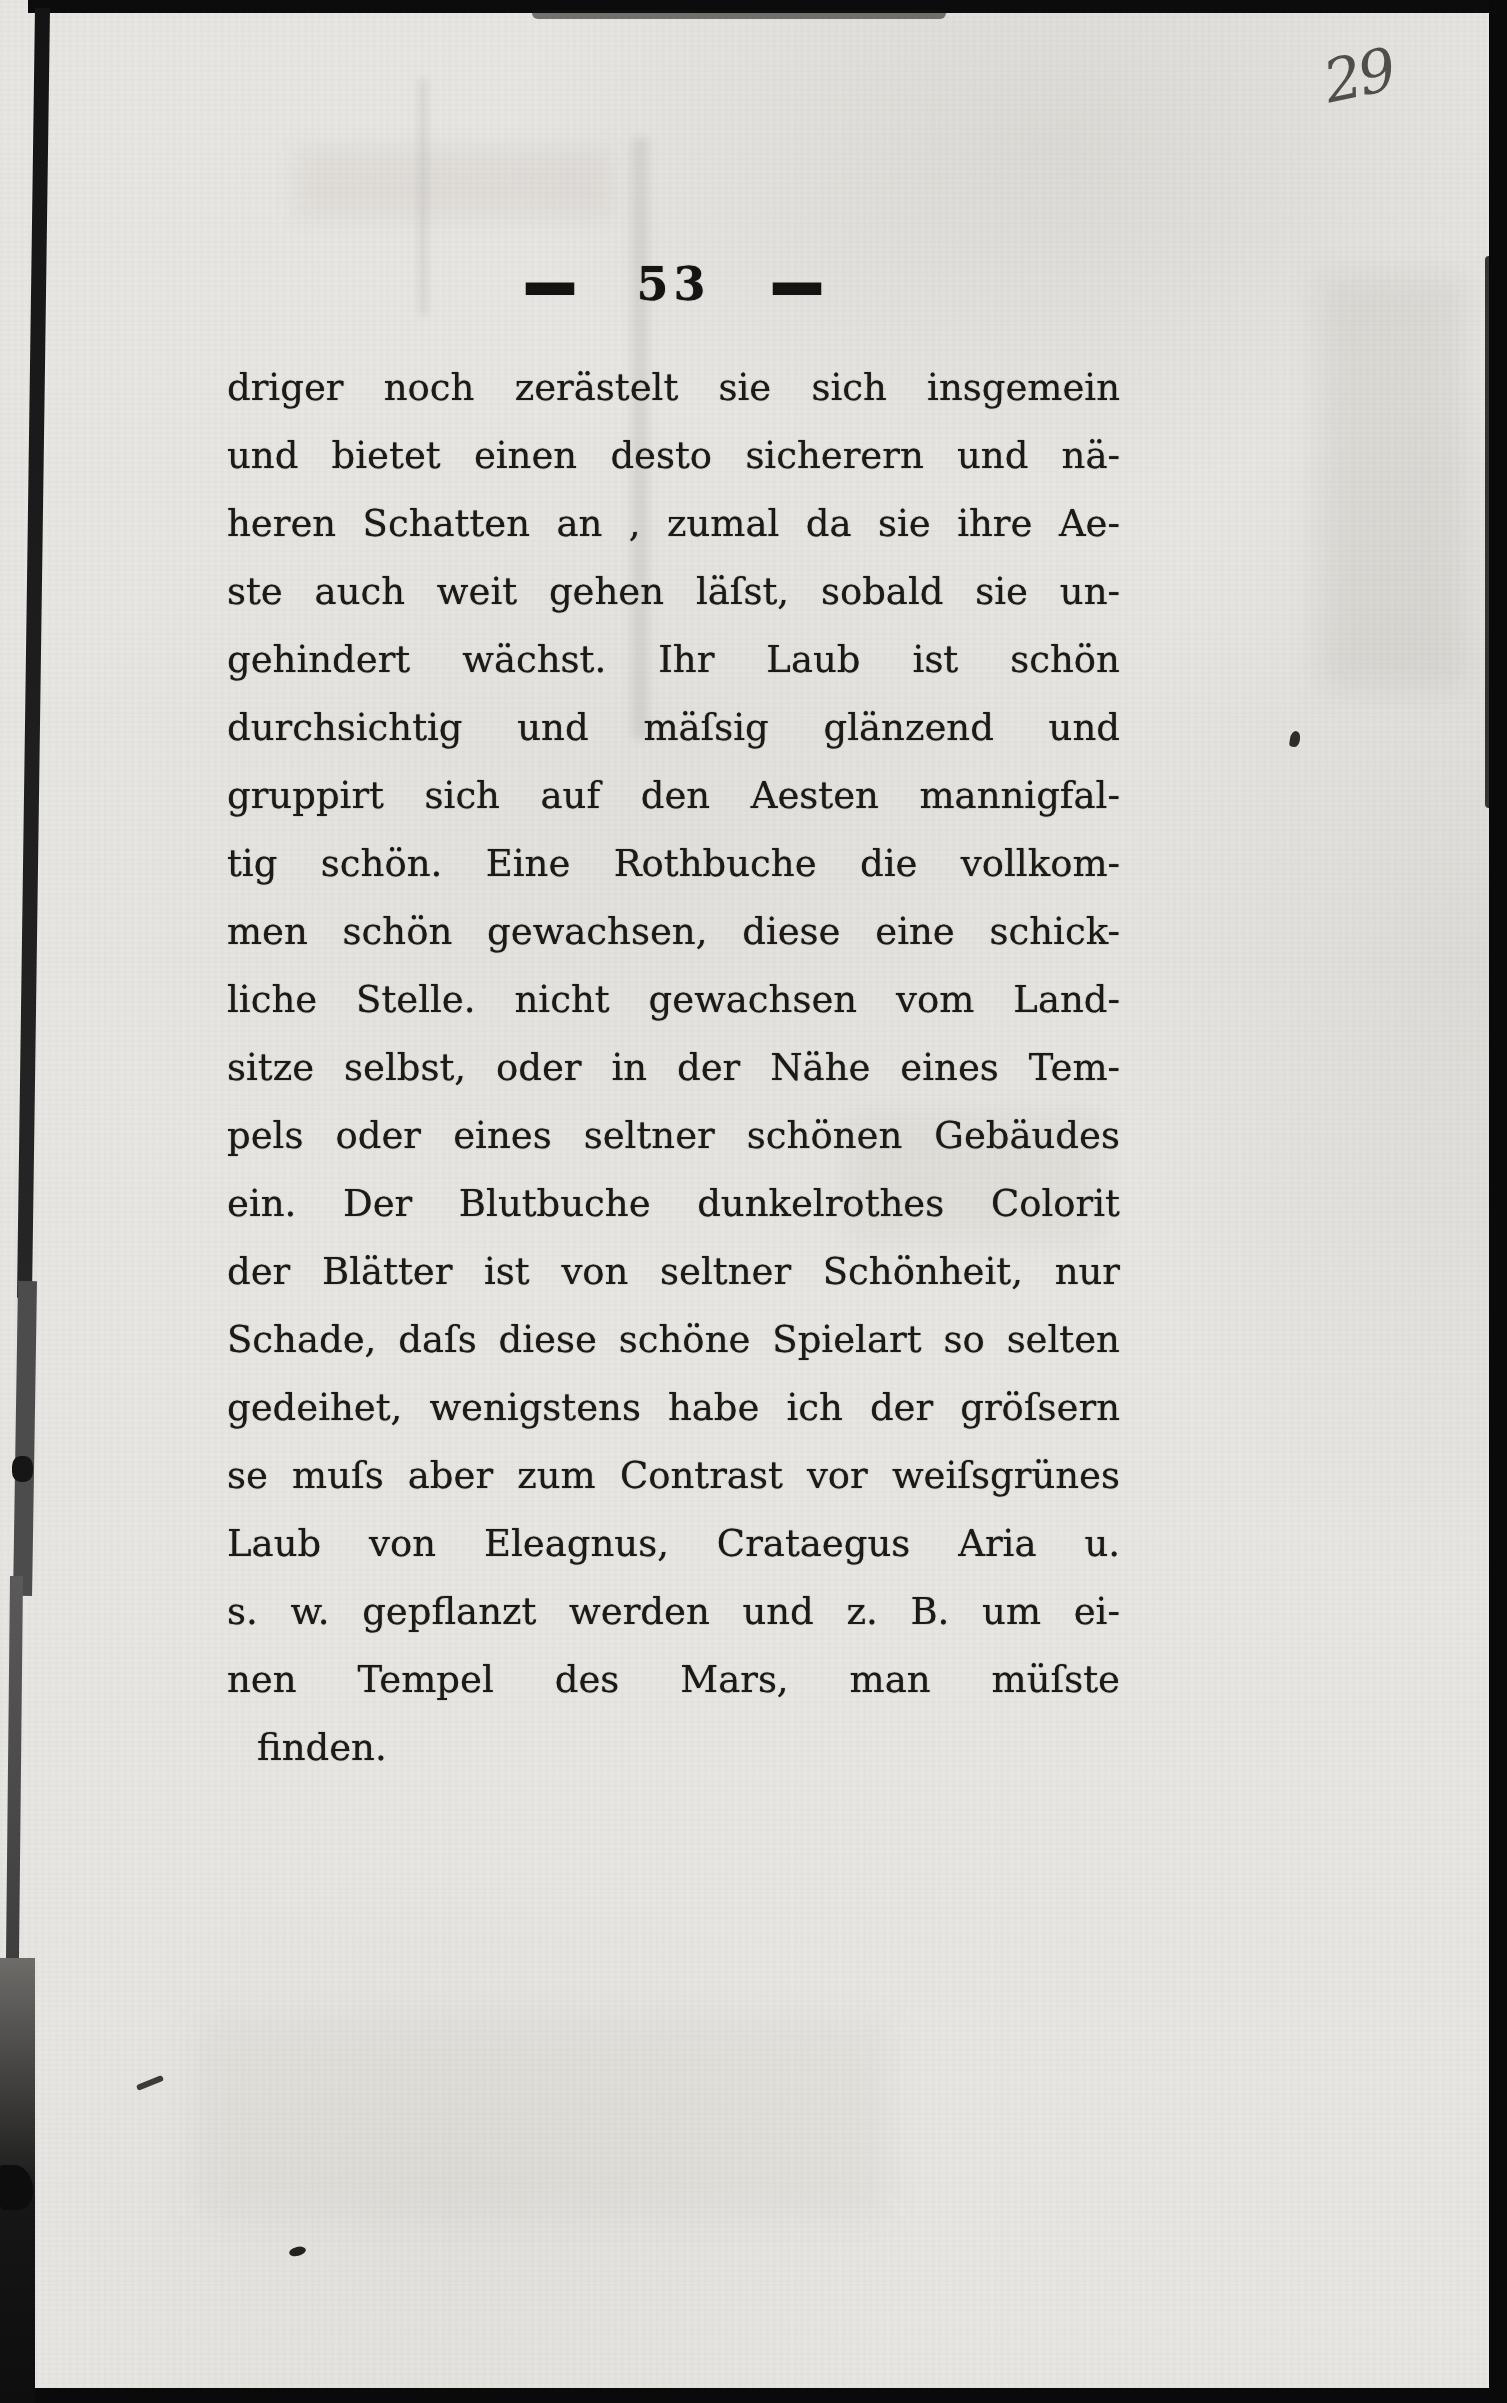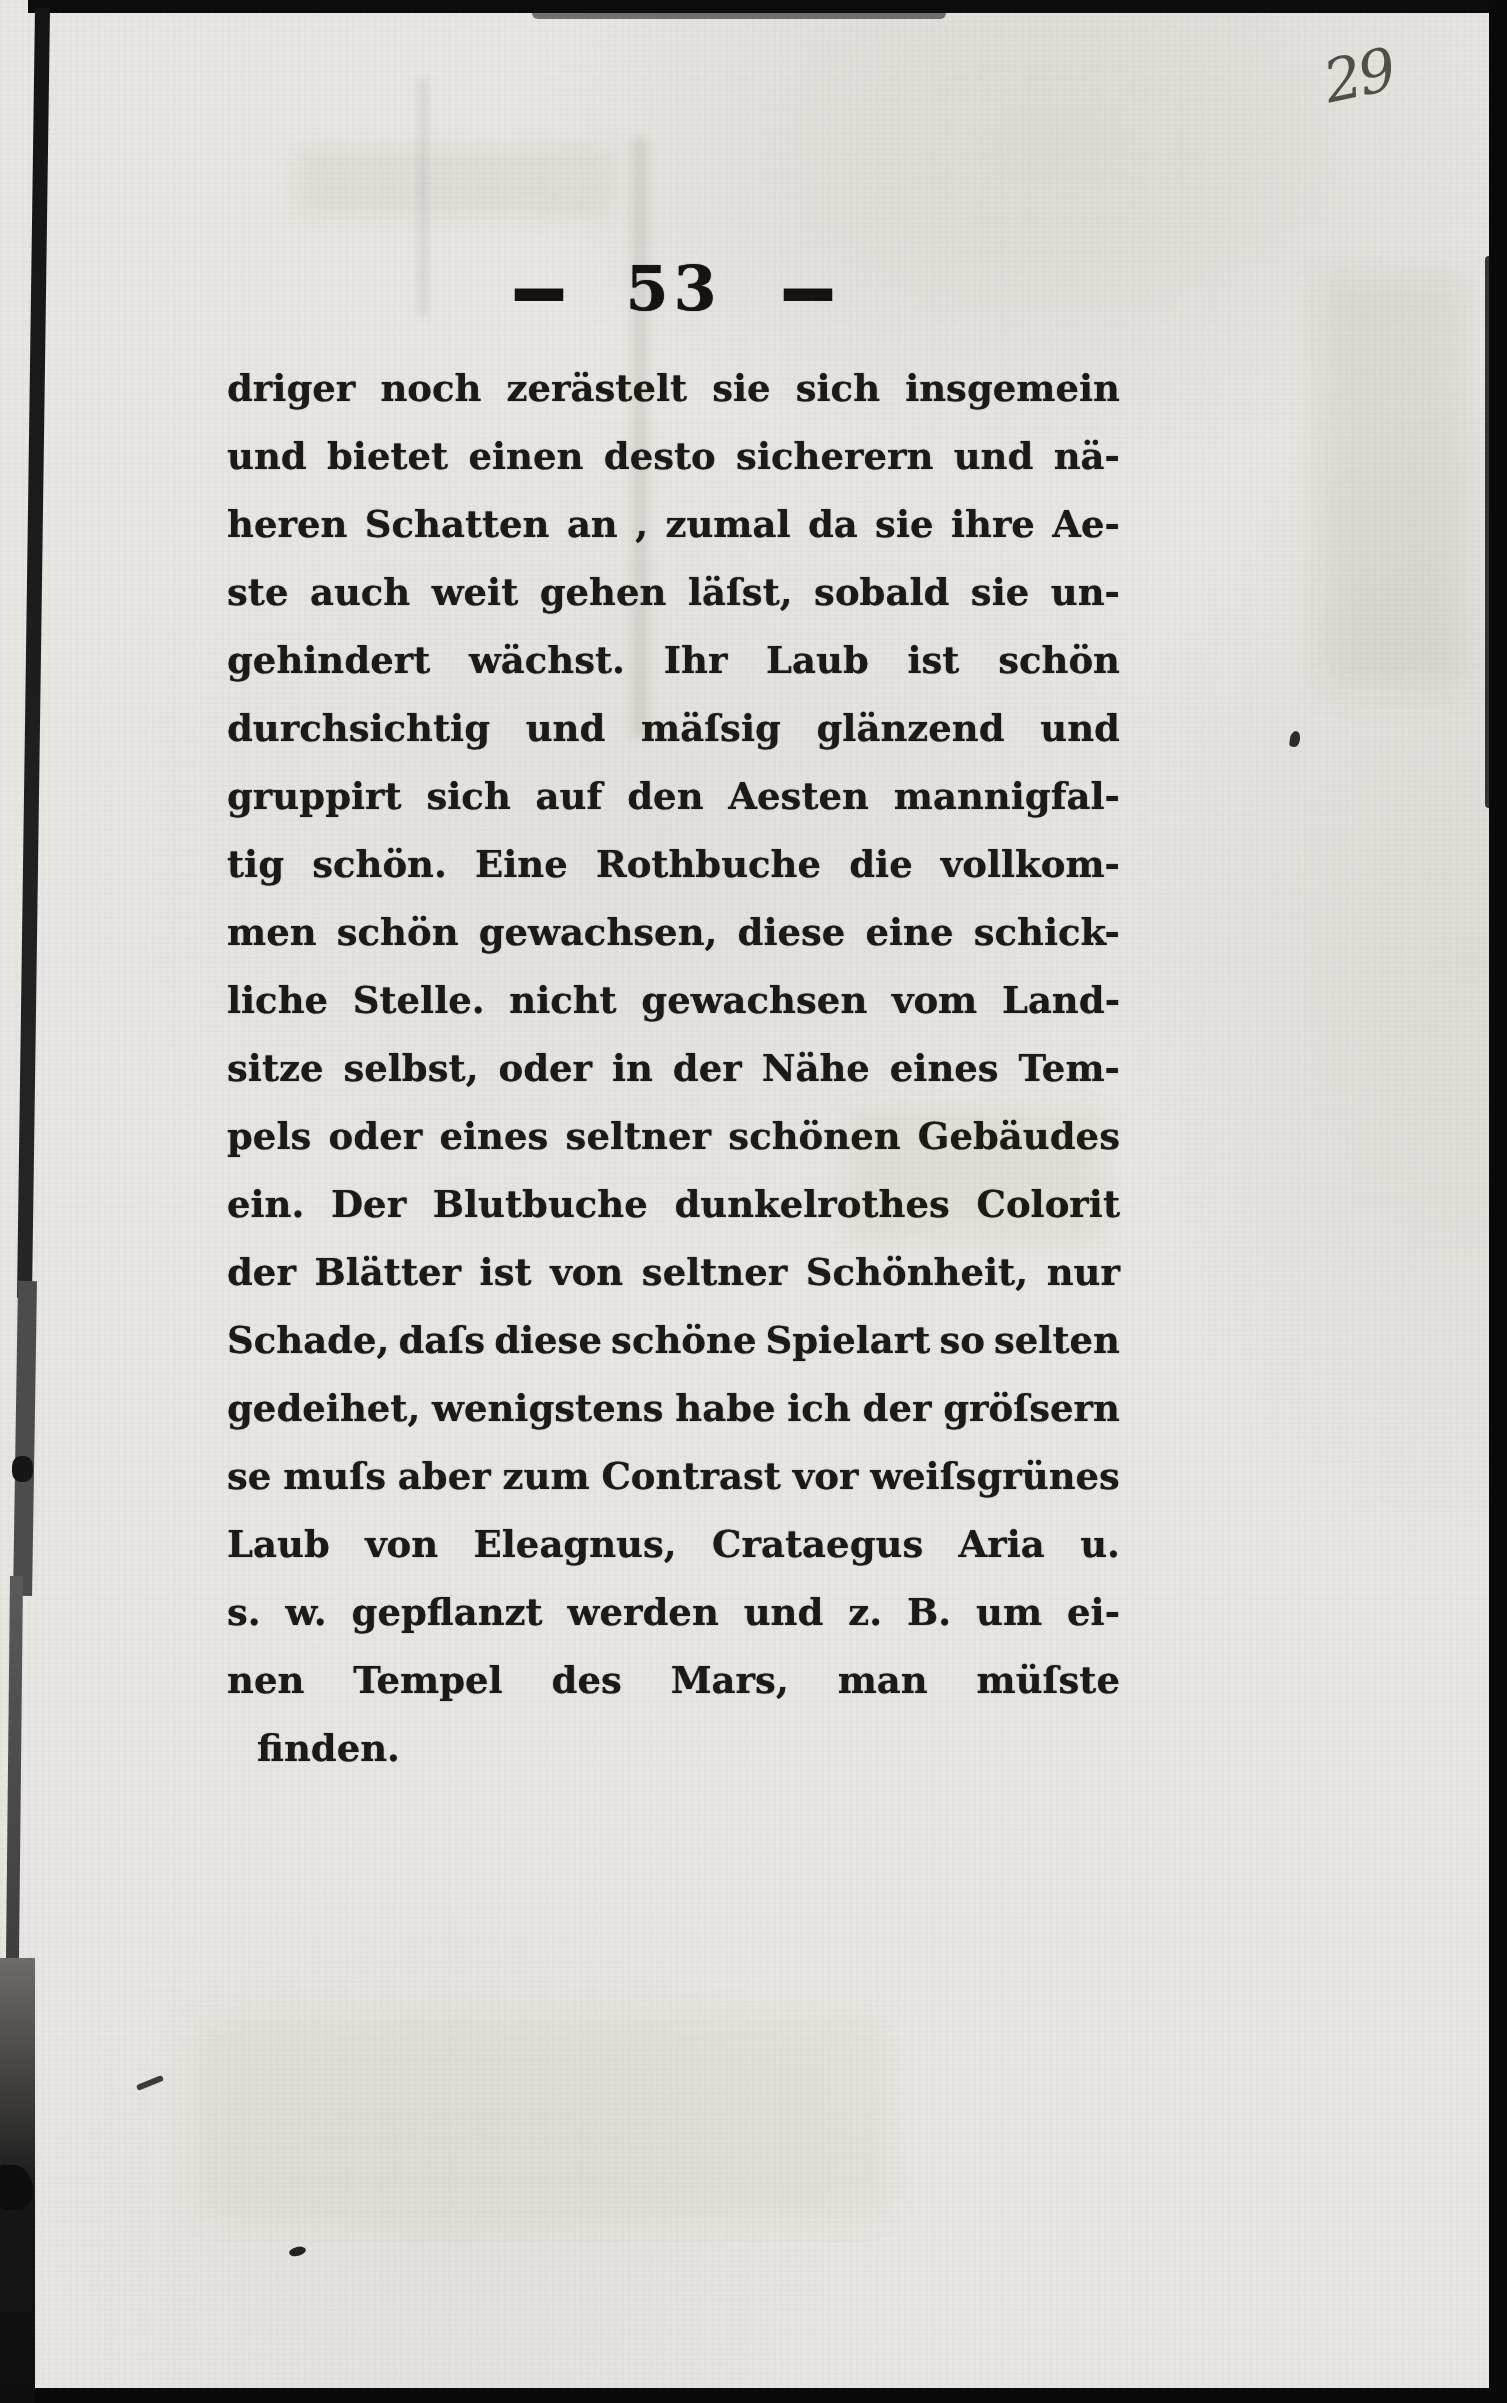--- a/index.html
+++ b/index.html
@@ -66,33 +66,33 @@
     position:absolute; left:227px; top:258px; width:893px;
     display:flex; justify-content:center; align-items:center; gap:61px;
     color:#161412;
   }
   .header-dash {
     font-size:51px; font-weight:bold; line-height:1;
     -webkit-text-stroke:3px #141311;
     transform:scaleY(1.4);
   }
   .header-number {
-    font-size:62px; font-weight:bold; letter-spacing:4.9px; line-height:1;
+    font-size:46px; font-weight:bold; letter-spacing:4.9px; line-height:1;
     text-shadow:0 0 1px rgba(22,19,16,0.8);
   }
 
   
   .body-text {
     position:absolute; left:227px; top:366px; width:893px;
     color:#1c1916;
   }
   .text-line {
     display:flex; justify-content:space-between; align-items:baseline;
     height:68px;
-    font-size:37px; font-weight:bold;
+    font-size:37px; font-weight:normal;
     white-space:pre;
   }
   .text-line.last { justify-content:flex-start;margin-left:30px; }
   .word { text-shadow:0 0 1.1px rgba(28,24,20,0.75); }
 </style>
 </head>
 <body>
 
 <div class="paper-texture"></div>
 

